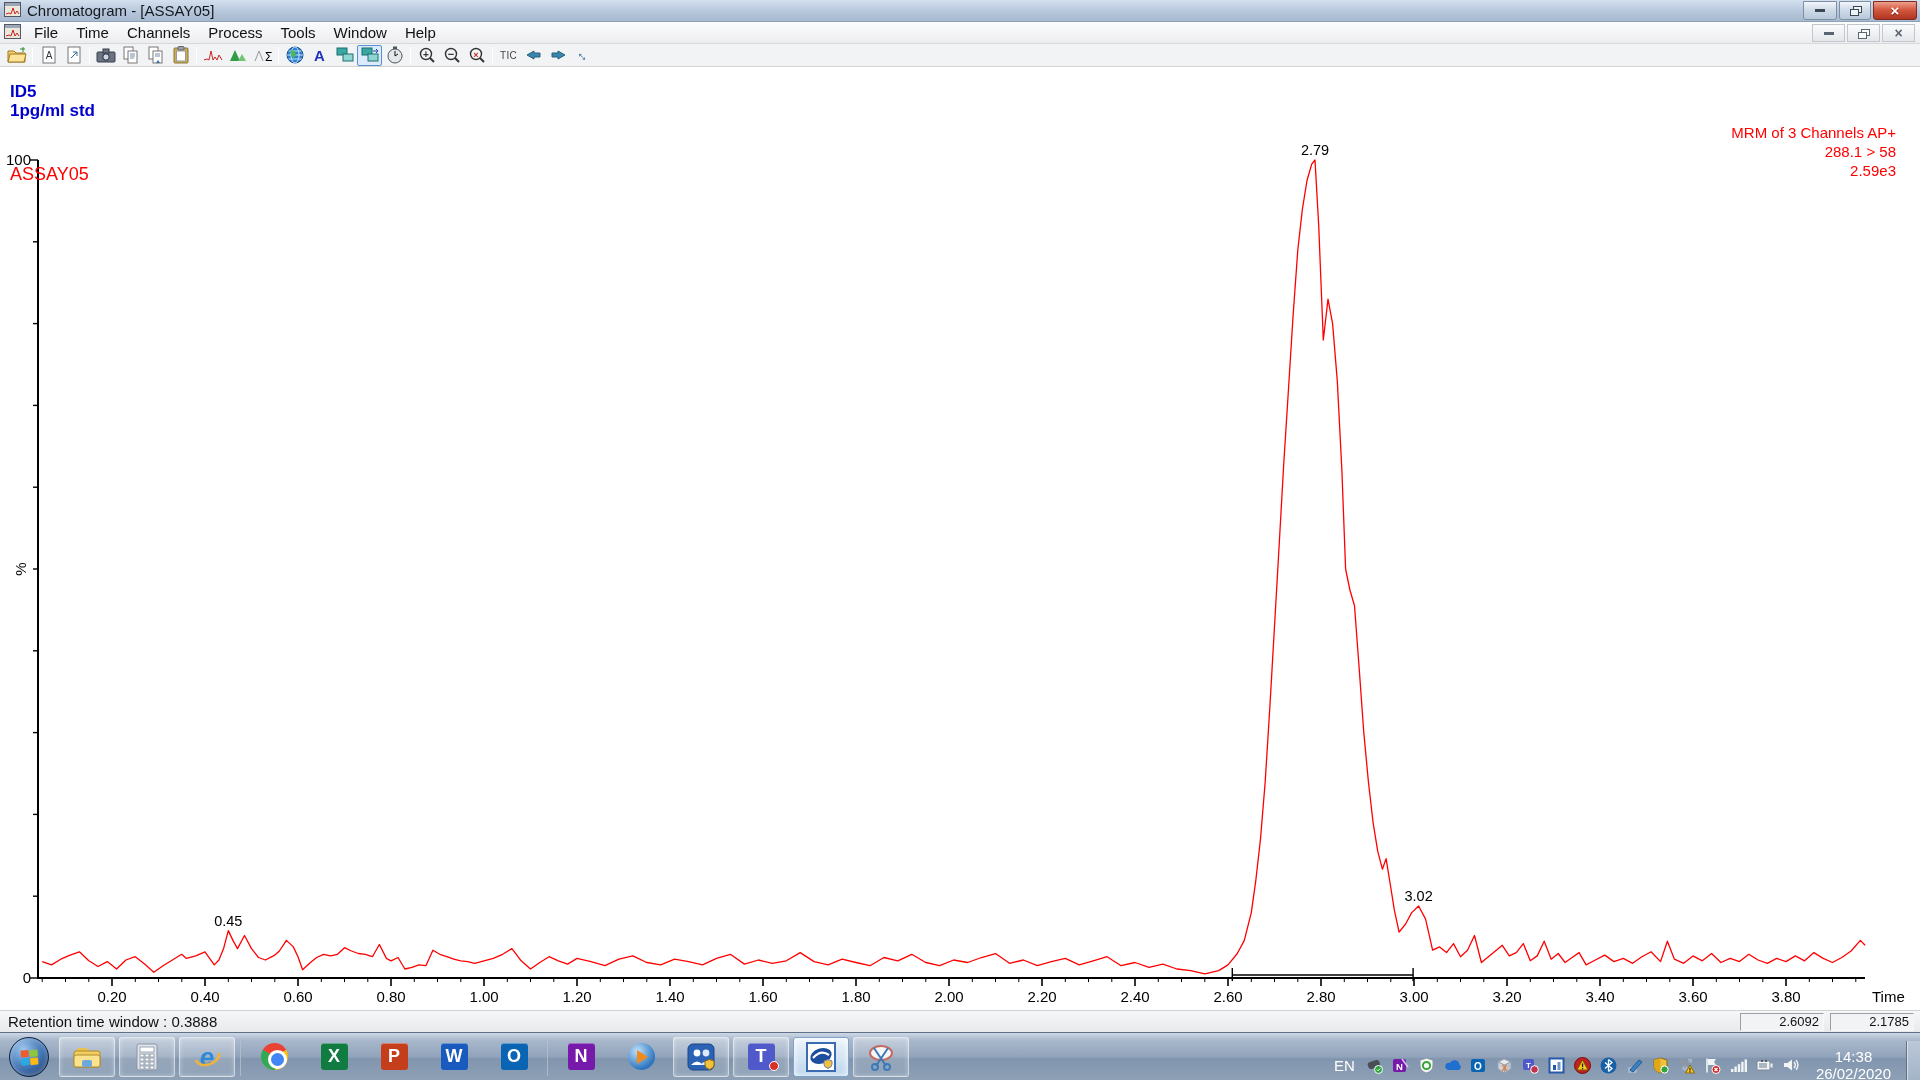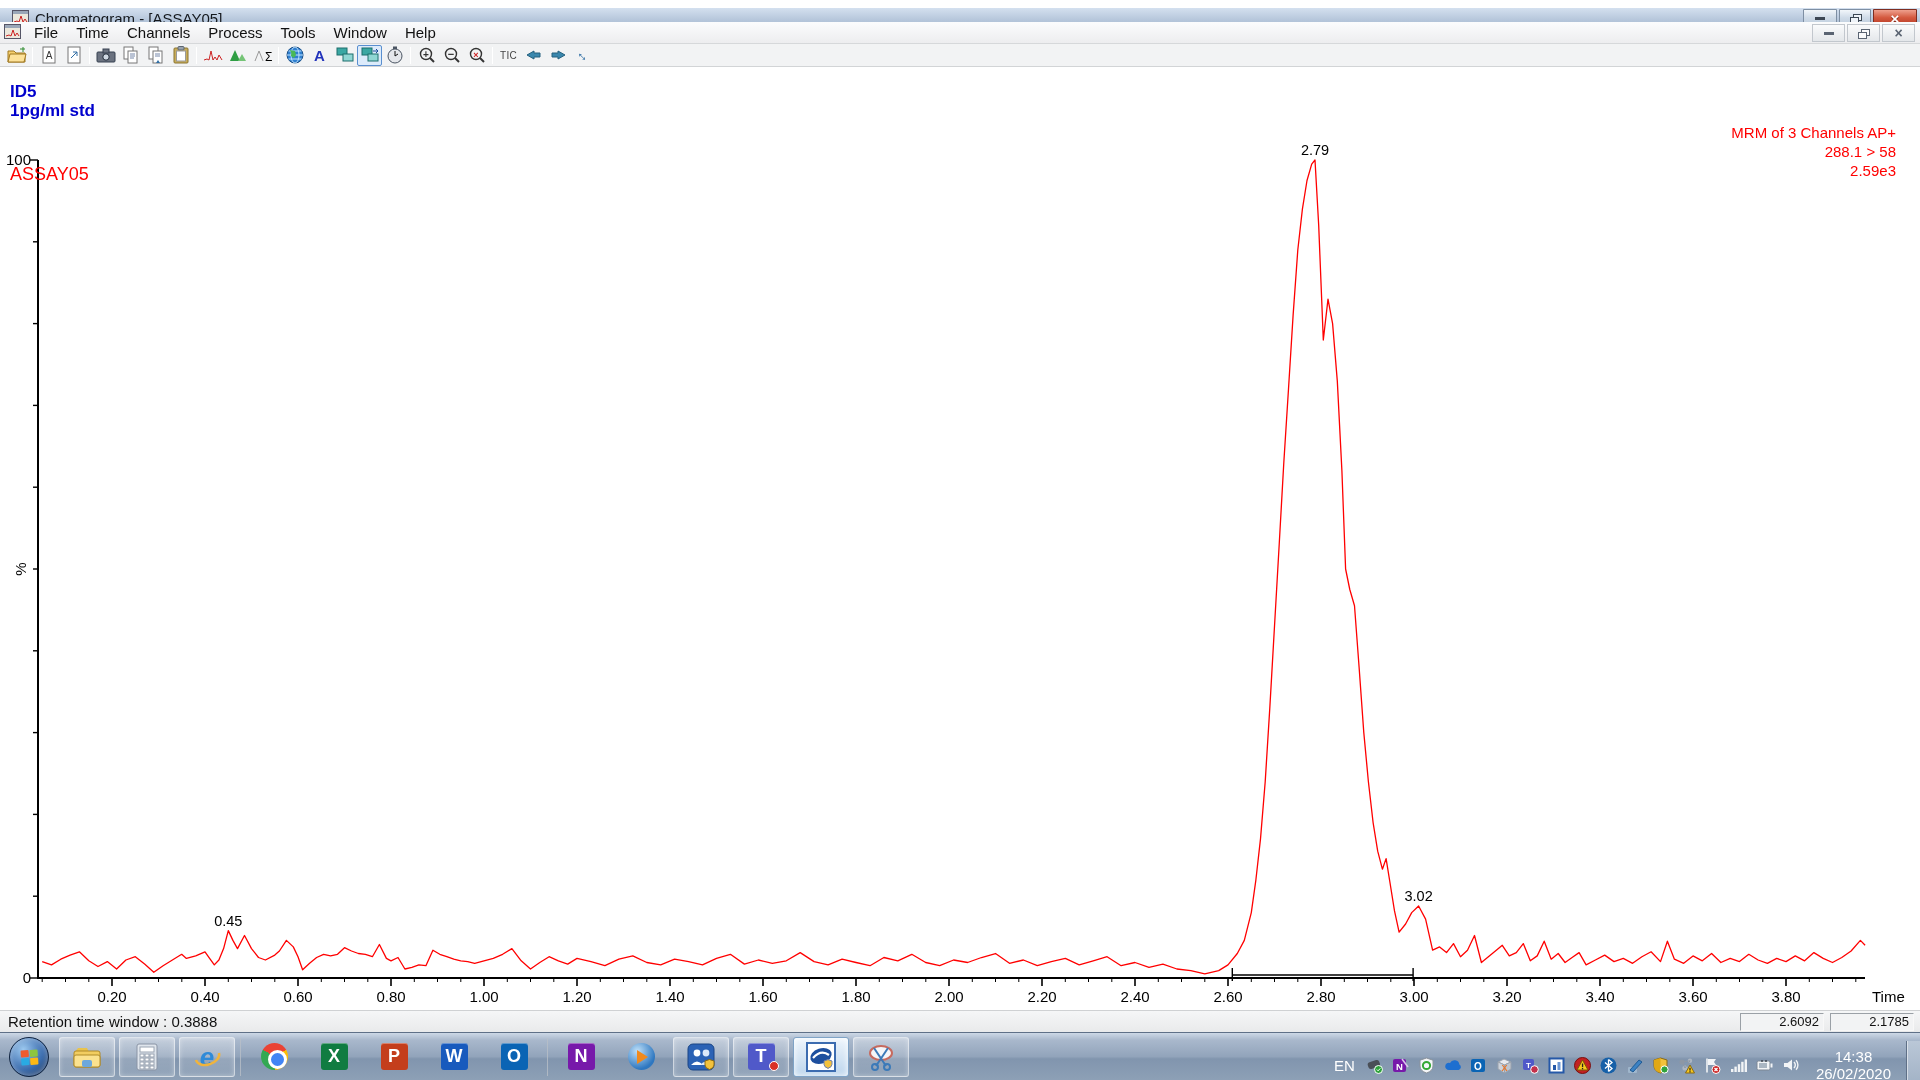--- a/index.html
+++ b/index.html
@@ -3,21 +3,21 @@
 <meta charset="utf-8">
 <style>
   html,body{margin:0;padding:0;background:#fff;}
   *{box-sizing:border-box;}
   .app{position:relative;width:1920px;height:1080px;overflow:hidden;
        font-family:"Liberation Sans","DejaVu Sans",sans-serif;font-size:15px;color:#111;background:#fff;}
 
   
   .titlebar{position:absolute;left:0;top:0;width:1920px;height:22px;
     background:linear-gradient(#d4e0ef,#b4c5da 60%,#a8bad1);border-bottom:1px solid #8fa0b5;
-    display:flex;align-items:center;padding:0 12px;margin-top:8px;}
+    display:flex;align-items:center;padding:0 4px;}
   .titlebar .title{margin-left:6px;font-size:15px;color:#15191e;}
   .winbtns{position:absolute;right:3px;top:1px;display:flex;gap:2px;}
   .wbtn{height:19px;border:1px solid #7e8fa3;border-radius:0 0 3px 3px;display:flex;align-items:center;justify-content:center;
     background:linear-gradient(#f2f6fa,#cfdbe8 45%,#b9c9da);}
   .wbtn.min{width:34px;}.wbtn.res{width:32px;}.wbtn.close{width:44px;border-color:#7e2d20;
     background:linear-gradient(#eea08e,#d4593f 45%,#b03420);}
   .g-min{width:10px;height:3px;background:#3c4754;}
   .g-res{position:relative;width:11px;height:9px;}
   .g-res::before{content:"";position:absolute;left:3px;top:0;width:7px;height:5px;border:1px solid #3c4754;background:#eef3f8;}
   .g-res::after{content:"";position:absolute;left:0;top:3px;width:7px;height:5px;border:1px solid #3c4754;background:#eef3f8;}

